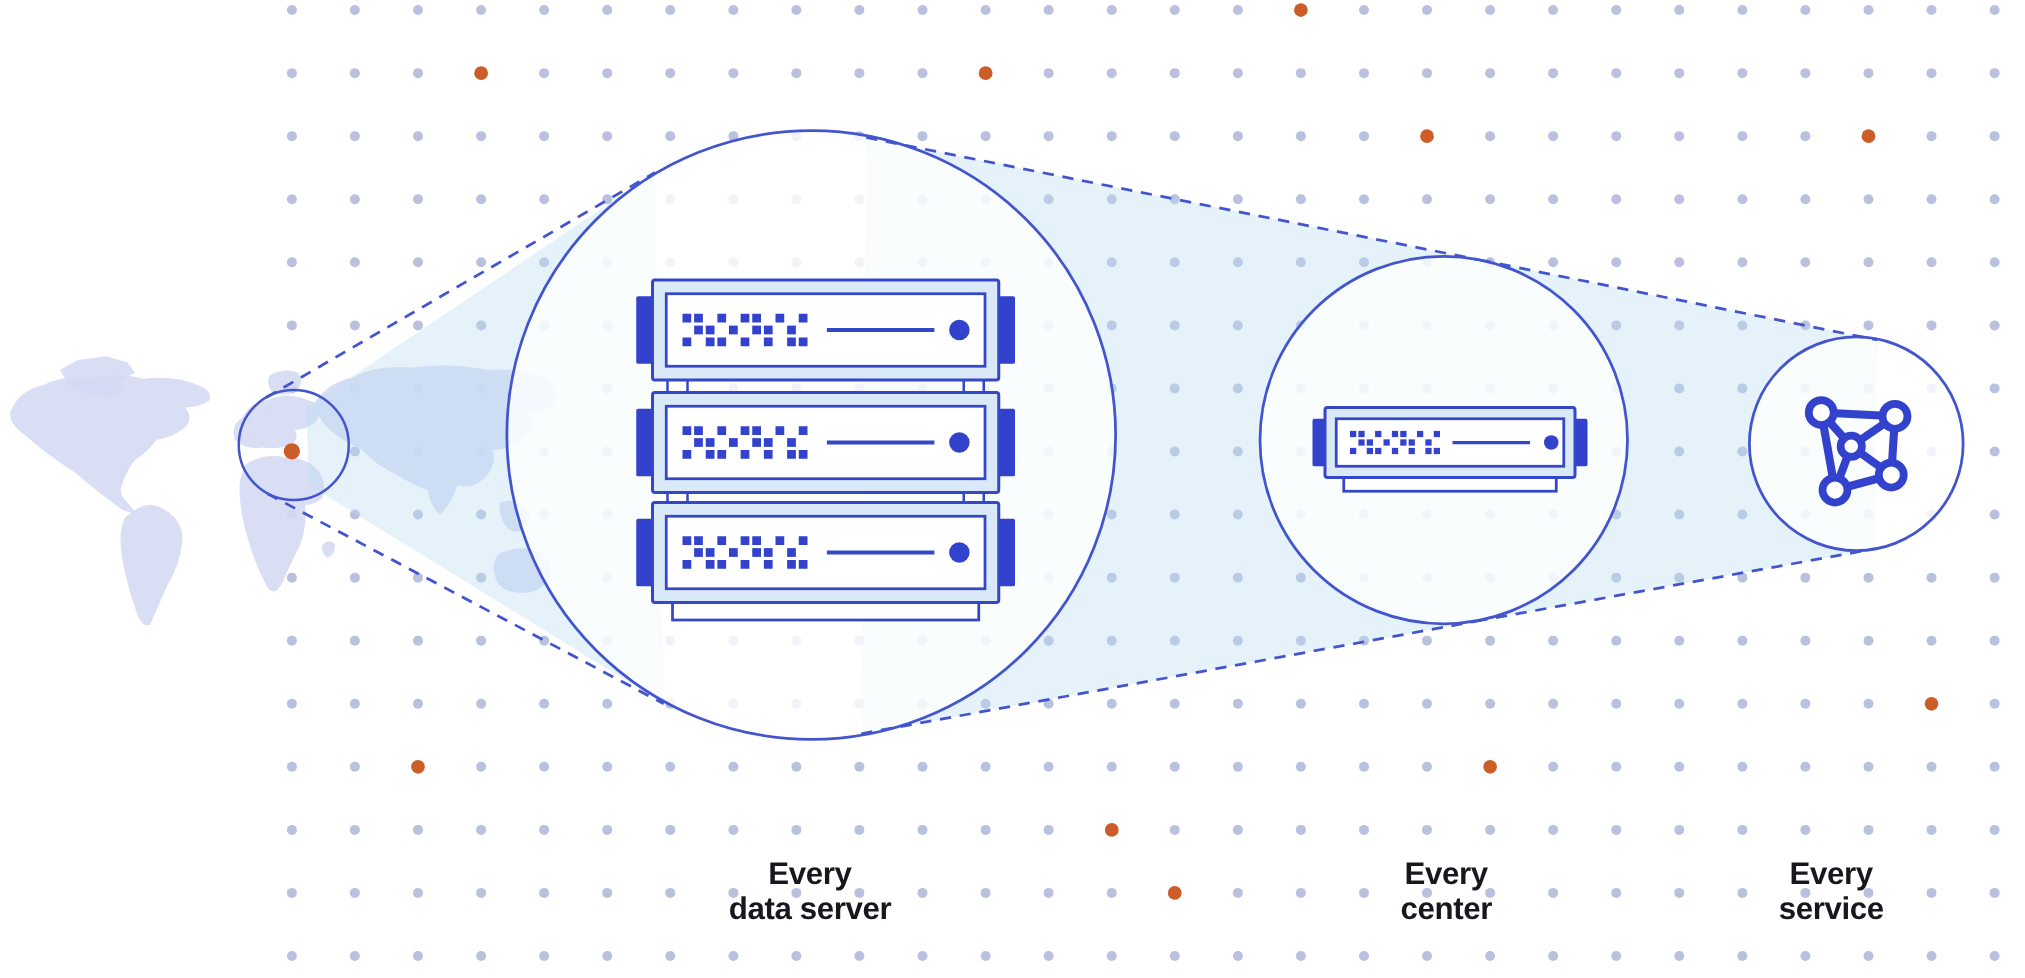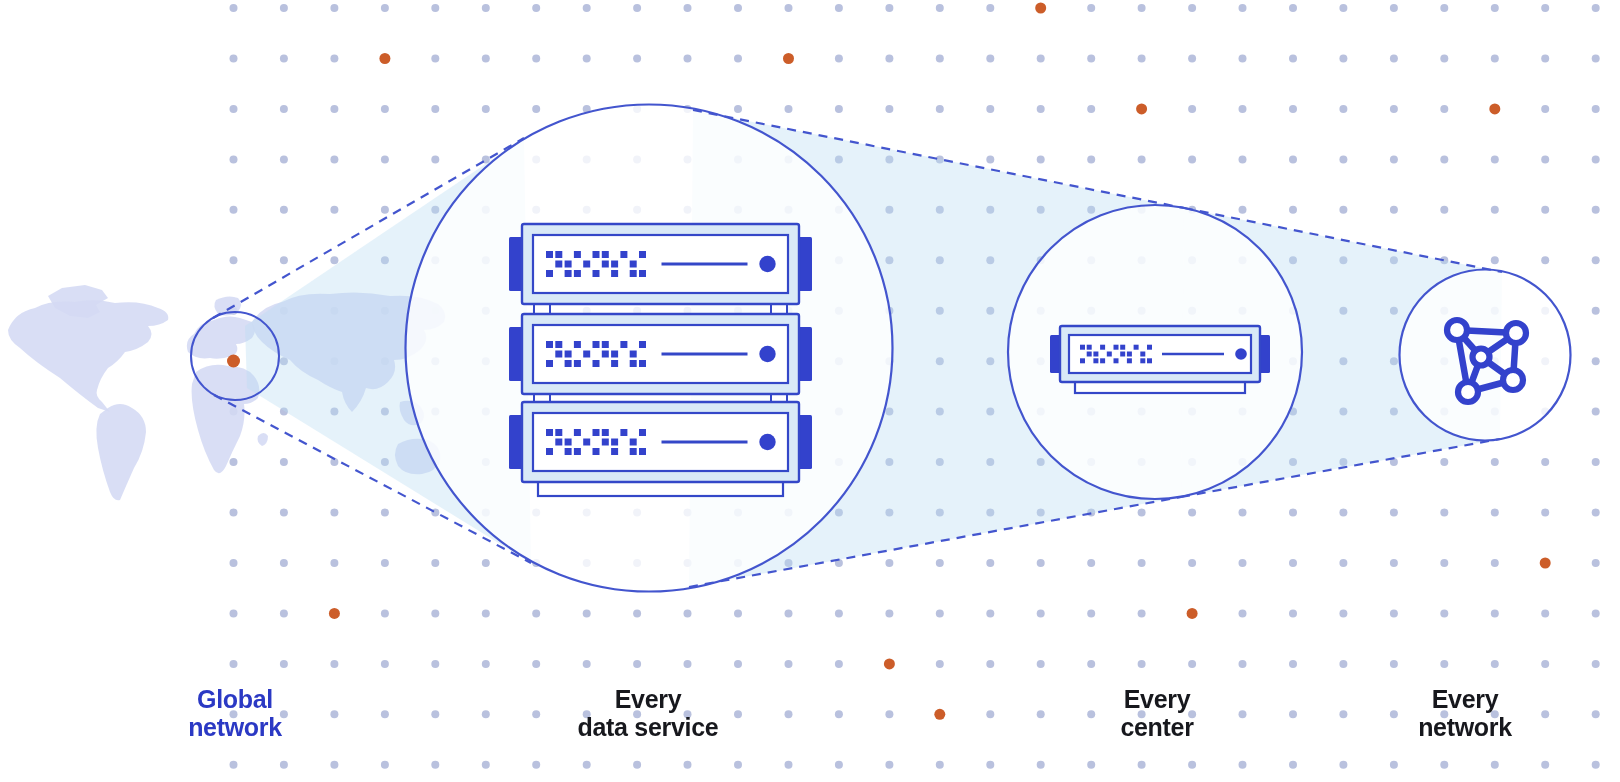--- a/index.html
+++ b/index.html
@@ -636,30 +636,26 @@
         <line x1="1481" y1="357" x2="1513" y2="380" stroke="#3342cc" stroke-width="6.5" stroke-linecap="round"></line>
         <line x1="1481" y1="357" x2="1468" y2="392" stroke="#3342cc" stroke-width="6.5" stroke-linecap="round"></line>
         <circle cx="1457" cy="330" r="10" fill="#ffffff" stroke="#3342cc" stroke-width="6.2"></circle>
         <circle cx="1516" cy="333" r="10" fill="#ffffff" stroke="#3342cc" stroke-width="6.2"></circle>
         <circle cx="1468" cy="392" r="10" fill="#ffffff" stroke="#3342cc" stroke-width="6.2"></circle>
         <circle cx="1513" cy="380" r="10" fill="#ffffff" stroke="#3342cc" stroke-width="6.2"></circle>
         <circle cx="1481" cy="357" r="8.5" fill="#ffffff" stroke="#3342cc" stroke-width="6.2"></circle>
       </g>
   </svg>
 
-  <div class="caption" id="cap-0" style="left: 235px; top: 686px; color: rgb(43, 57, 196);">
-    <span>Global</span>
-    <span>network</span>
-  </div>
   <div class="caption" id="cap-1" style="left: 648px; top: 686px; color: rgb(23, 24, 29);">
     <span>Every</span>
-    <span>data service</span>
+    <span>data server</span>
   </div>
   <div class="caption" id="cap-2" style="left: 1157px; top: 686px; color: rgb(23, 24, 29);">
     <span>Every</span>
     <span>center</span>
   </div>
   <div class="caption" id="cap-3" style="left: 1465px; top: 686px; color: rgb(23, 24, 29);">
     <span>Every</span>
-    <span>network</span>
+    <span>service</span>
   </div>
 
 </div>
 
 </body></html>

